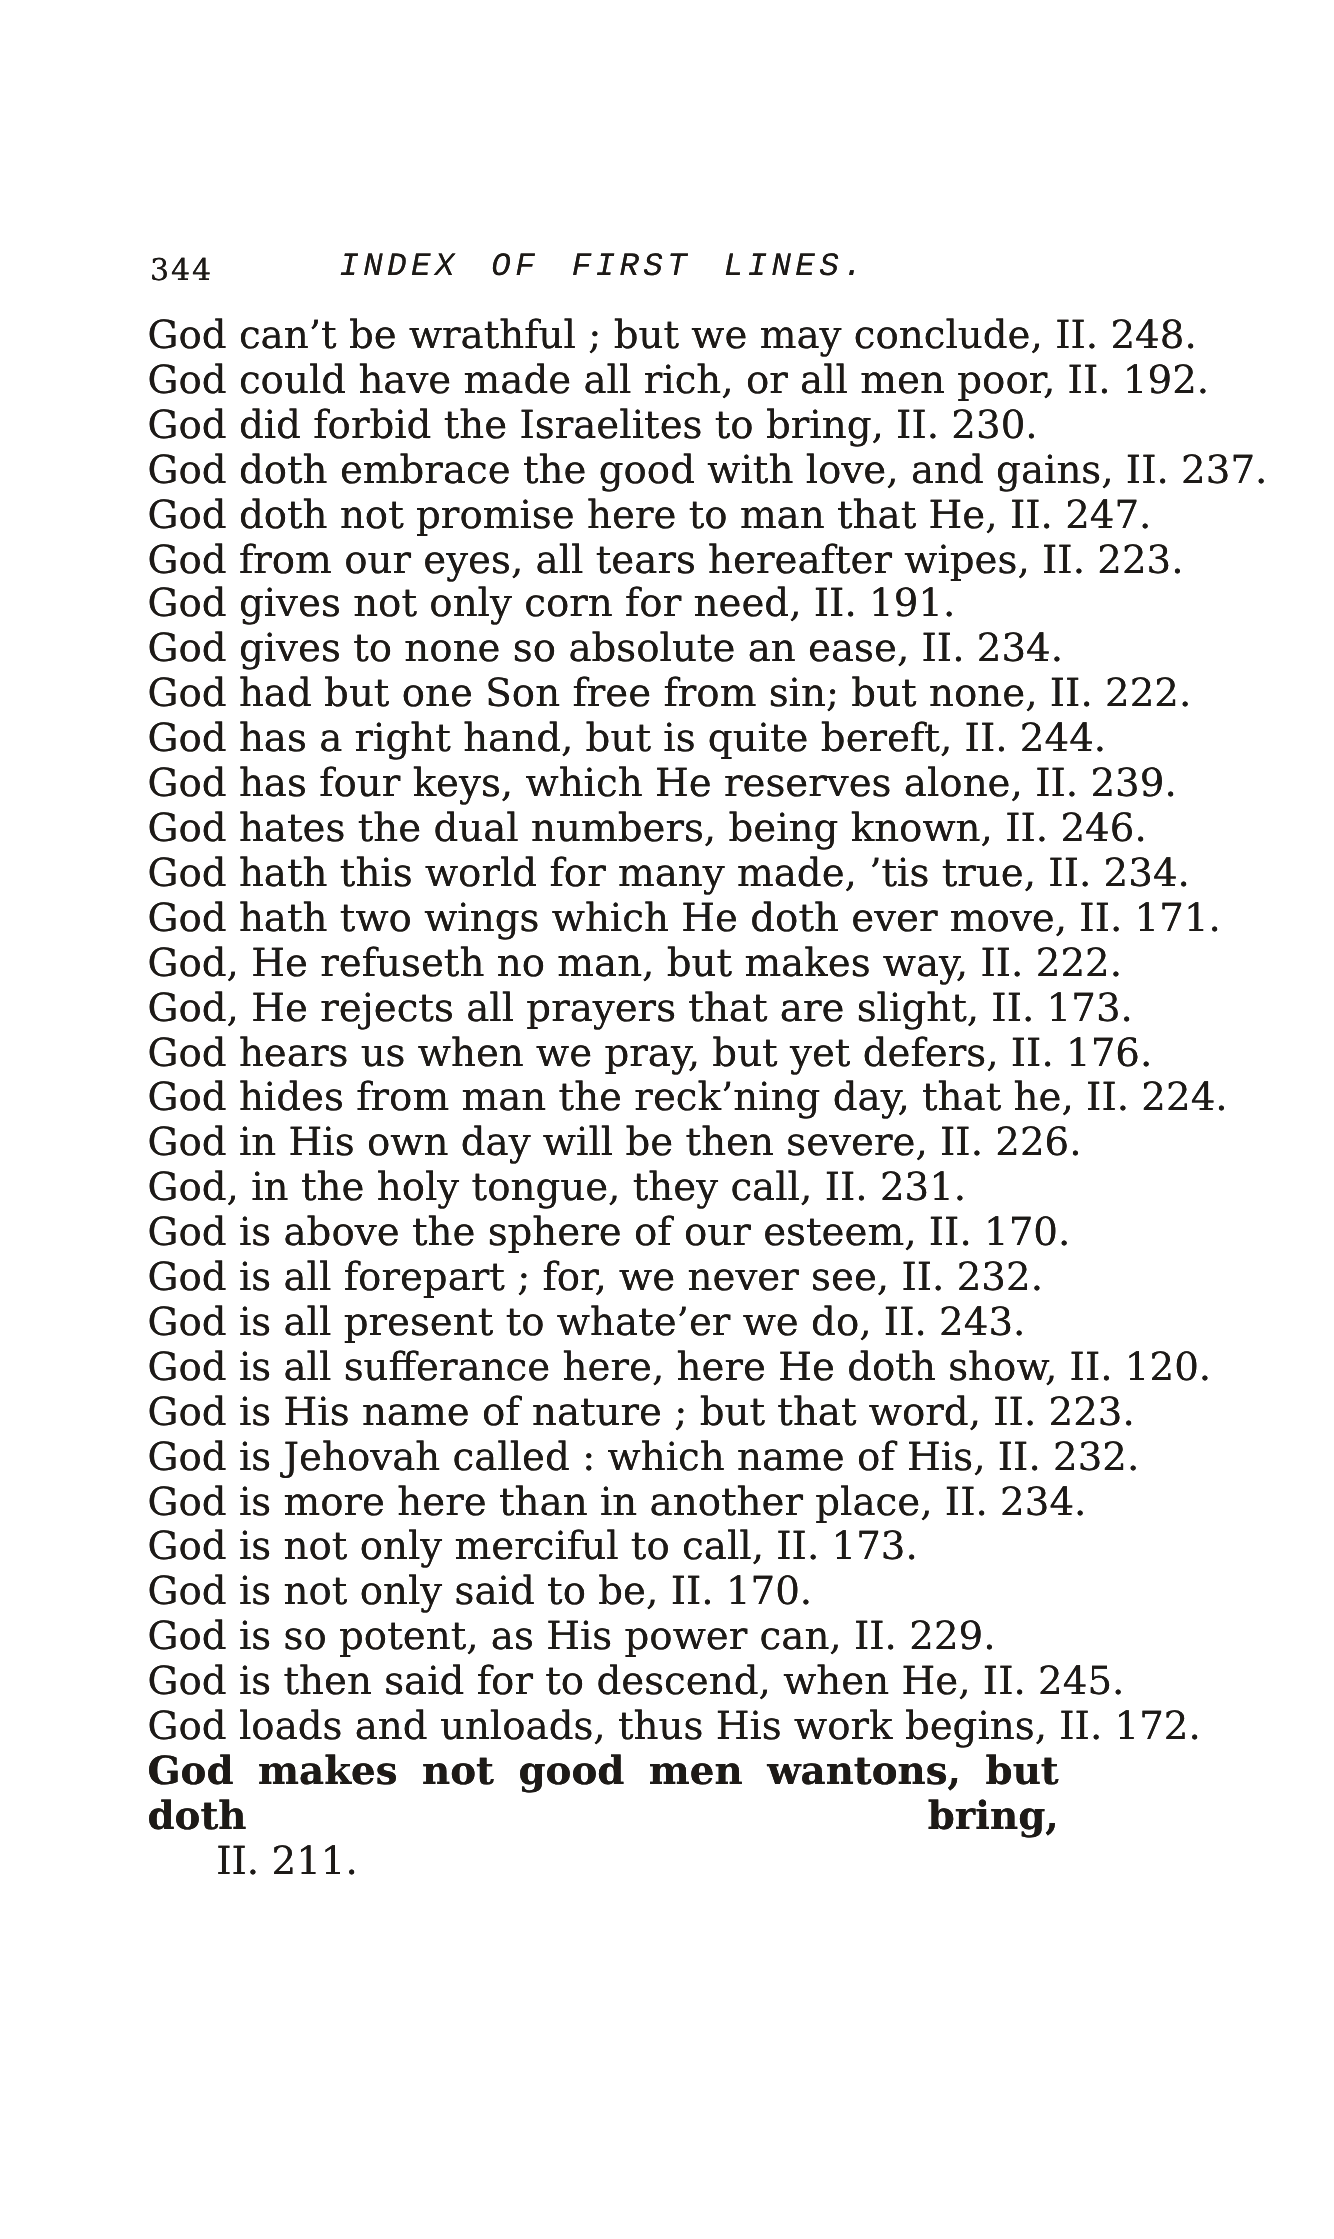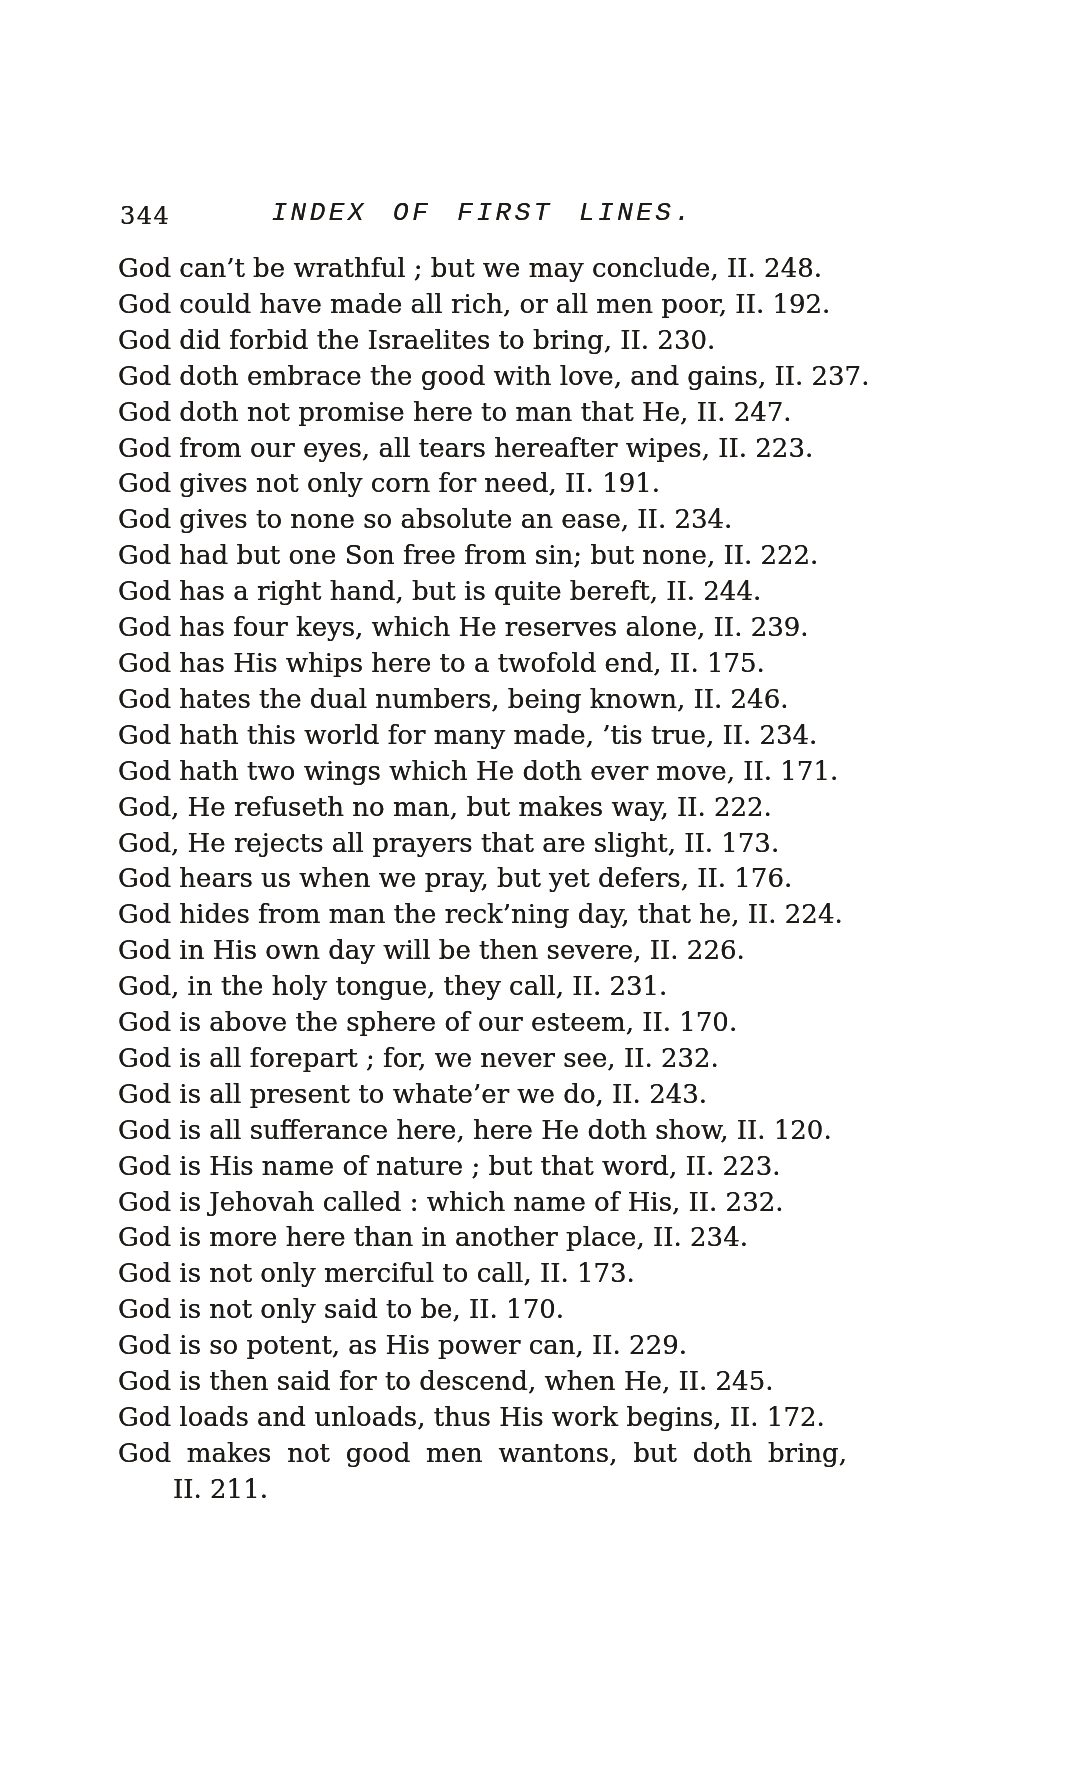--- a/index.html
+++ b/index.html
@@ -40,28 +40,29 @@
     letter-spacing: 3.5px;
     word-spacing: 7px;
     white-space: nowrap;
     font-family: Liberation Mono, monospace;
   }
   .index-lines {
     position: absolute;
     left: 118px;
     top: 251px;
     width: 729px;
-    font-size: 26px;
+    font-size: 31px;
     line-height: 35.9px;
   }
   .line { white-space: nowrap; }
   .line.justify {
     white-space: normal;
     text-align: justify;
     text-align-last: justify;
+    font-weight: bold;
   }
   .line.indent { padding-left: 55px; }
 </style>
 </head>
 <body>
 
 <div class="page" style="--ink: #1d1a17; --paper: #ffffff;">
   <header class="page-header">
     <span class="page-number">344</span>
     <span class="header-title">INDEX OF FIRST LINES.</span>
@@ -71,21 +72,20 @@
       <div class="line">God could have made all rich, or all men poor, II. 192.</div>
       <div class="line">God did forbid the Israelites to bring, II. 230.</div>
       <div class="line">God doth embrace the good with love, and gains, II. 237.</div>
       <div class="line">God doth not promise here to man that He, II. 247.</div>
       <div class="line">God from our eyes, all tears hereafter wipes, II. 223.</div>
       <div class="line">God gives not only corn for need, II. 191.</div>
       <div class="line">God gives to none so absolute an ease, II. 234.</div>
       <div class="line">God had but one Son free from sin; but none, II. 222.</div>
       <div class="line">God has a right hand, but is quite bereft, II. 244.</div>
       <div class="line">God has four keys, which He reserves alone, II. 239.</div>
-      <div class="line">God has His whips here to a twofold end, II. 175.</div>
       <div class="line">God hates the dual numbers, being known, II. 246.</div>
       <div class="line">God hath this world for many made, ’tis true, II. 234.</div>
       <div class="line">God hath two wings which He doth ever move, II. 171.</div>
       <div class="line">God, He refuseth no man, but makes way, II. 222.</div>
       <div class="line">God, He rejects all prayers that are slight, II. 173.</div>
       <div class="line">God hears us when we pray, but yet defers, II. 176.</div>
       <div class="line">God hides from man the reck’ning day, that he, II. 224.</div>
       <div class="line">God in His own day will be then severe, II. 226.</div>
       <div class="line">God, in the holy tongue, they call, II. 231.</div>
       <div class="line">God is above the sphere of our esteem, II. 170.</div>

